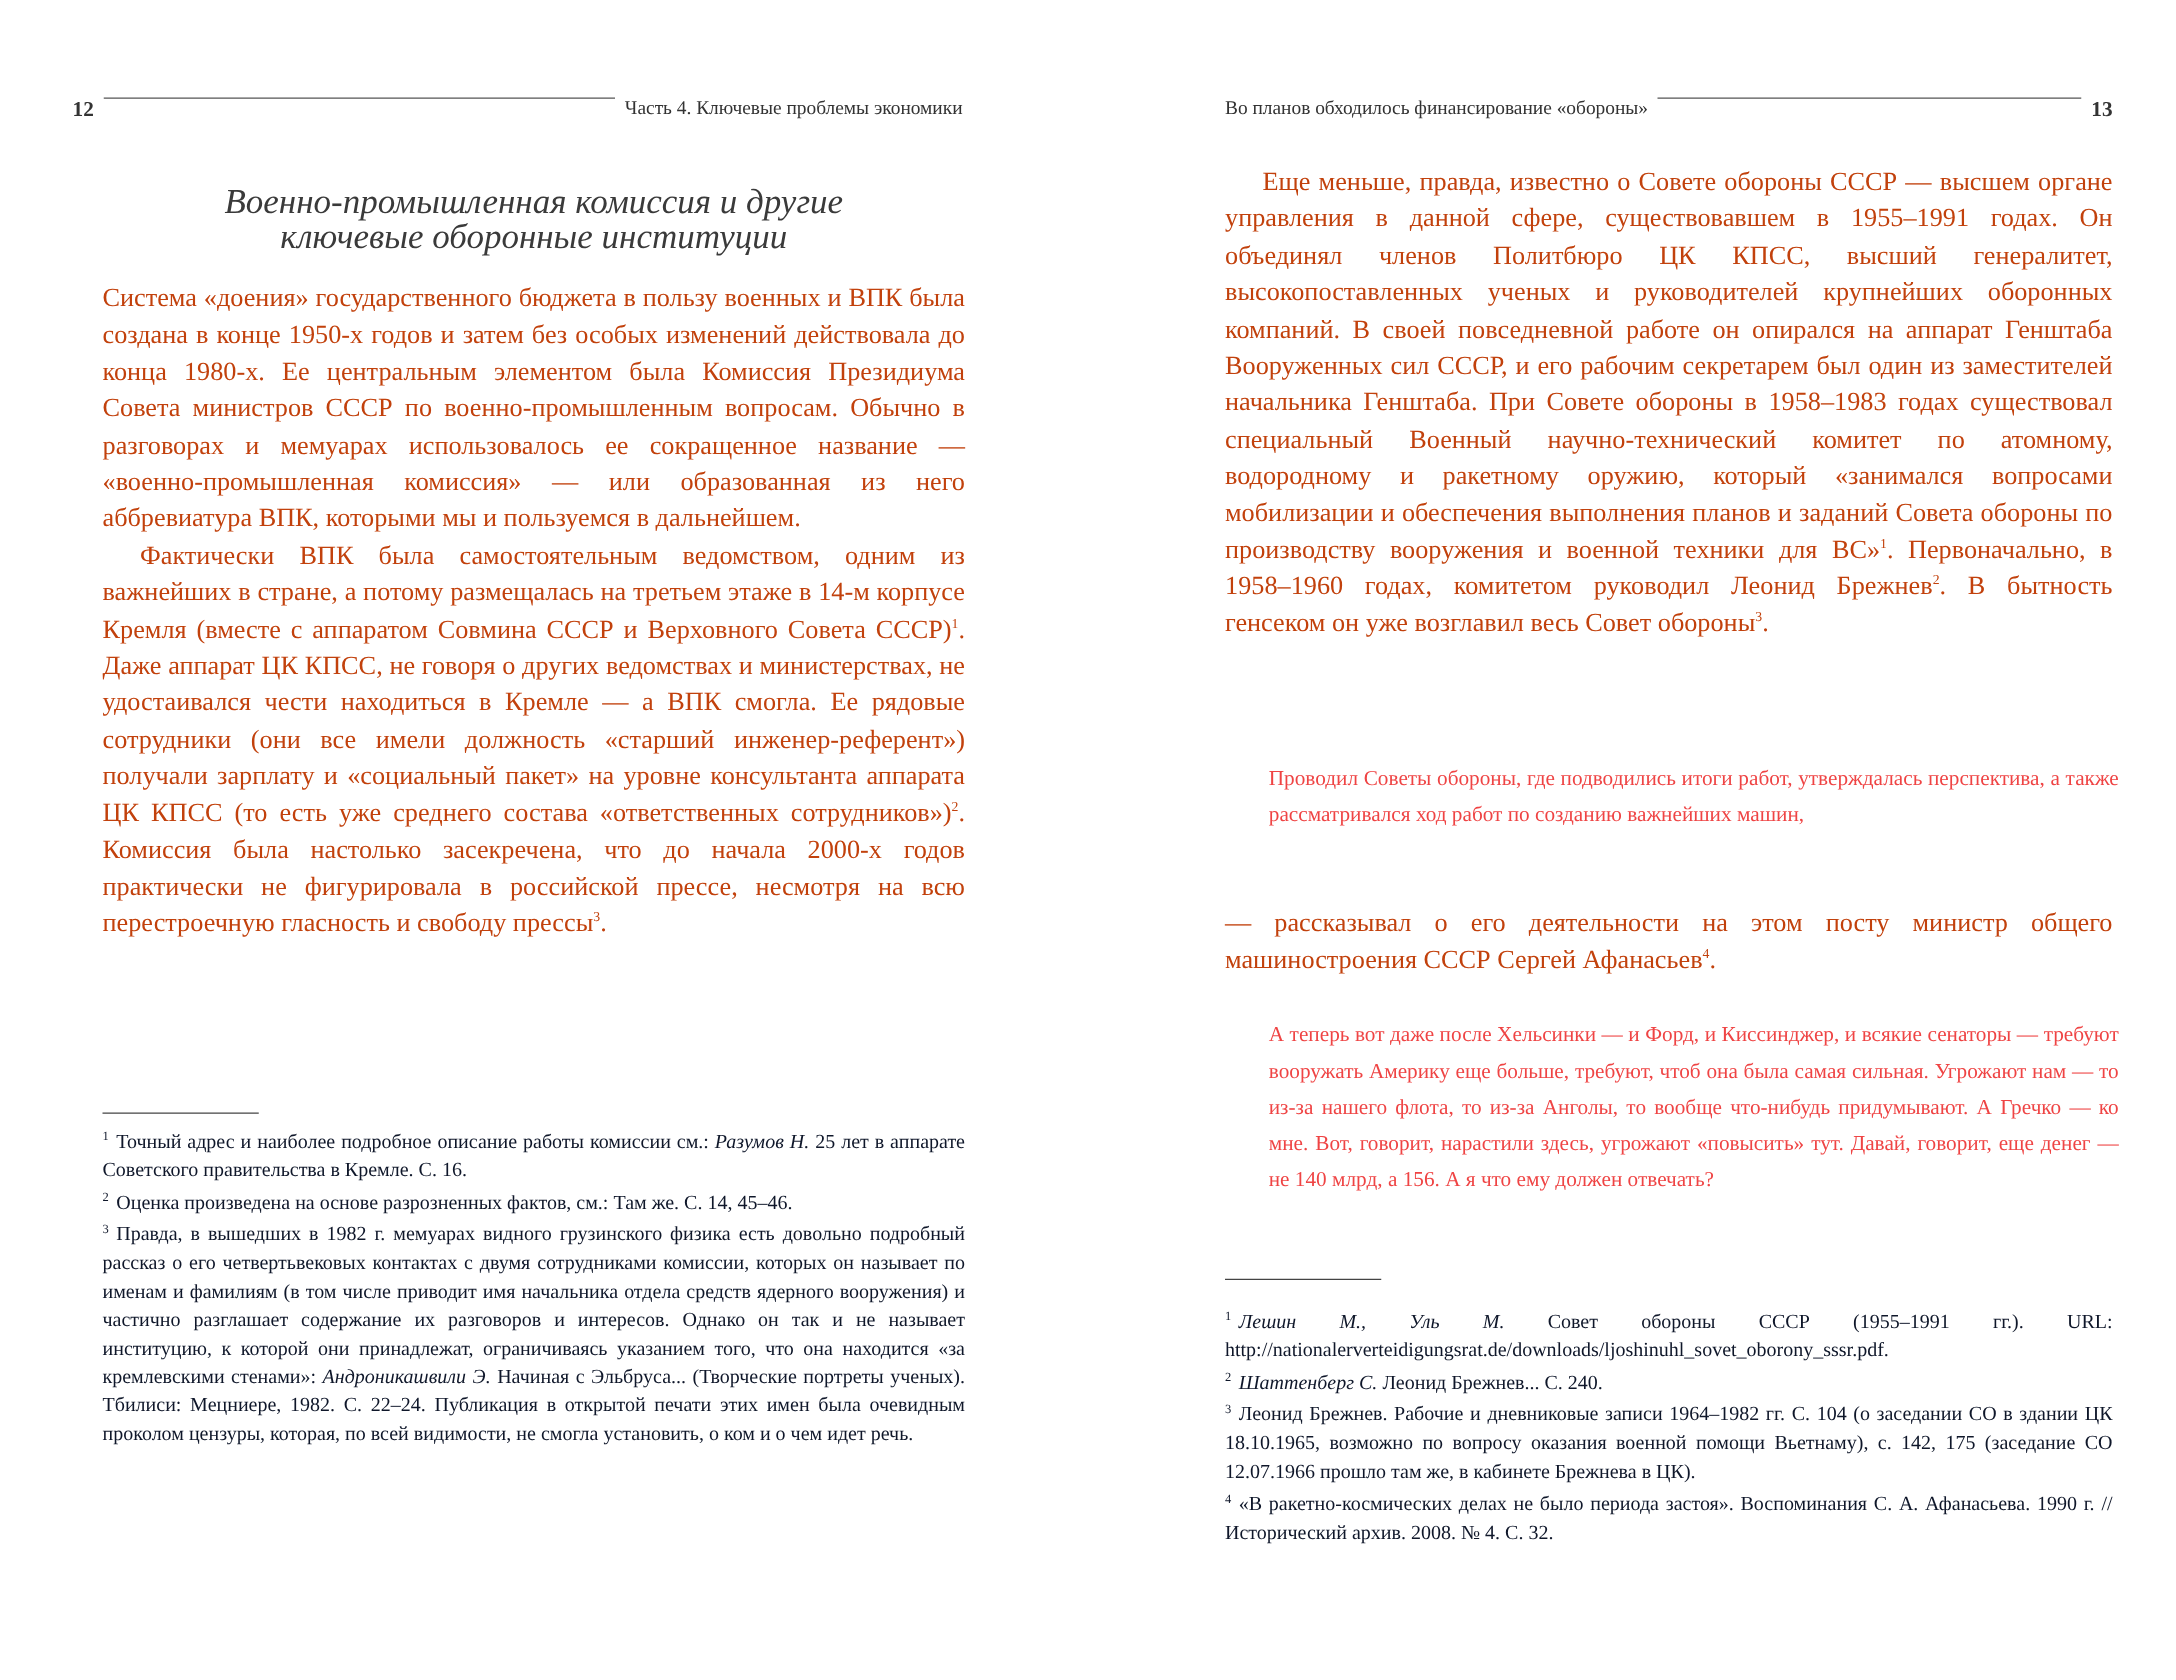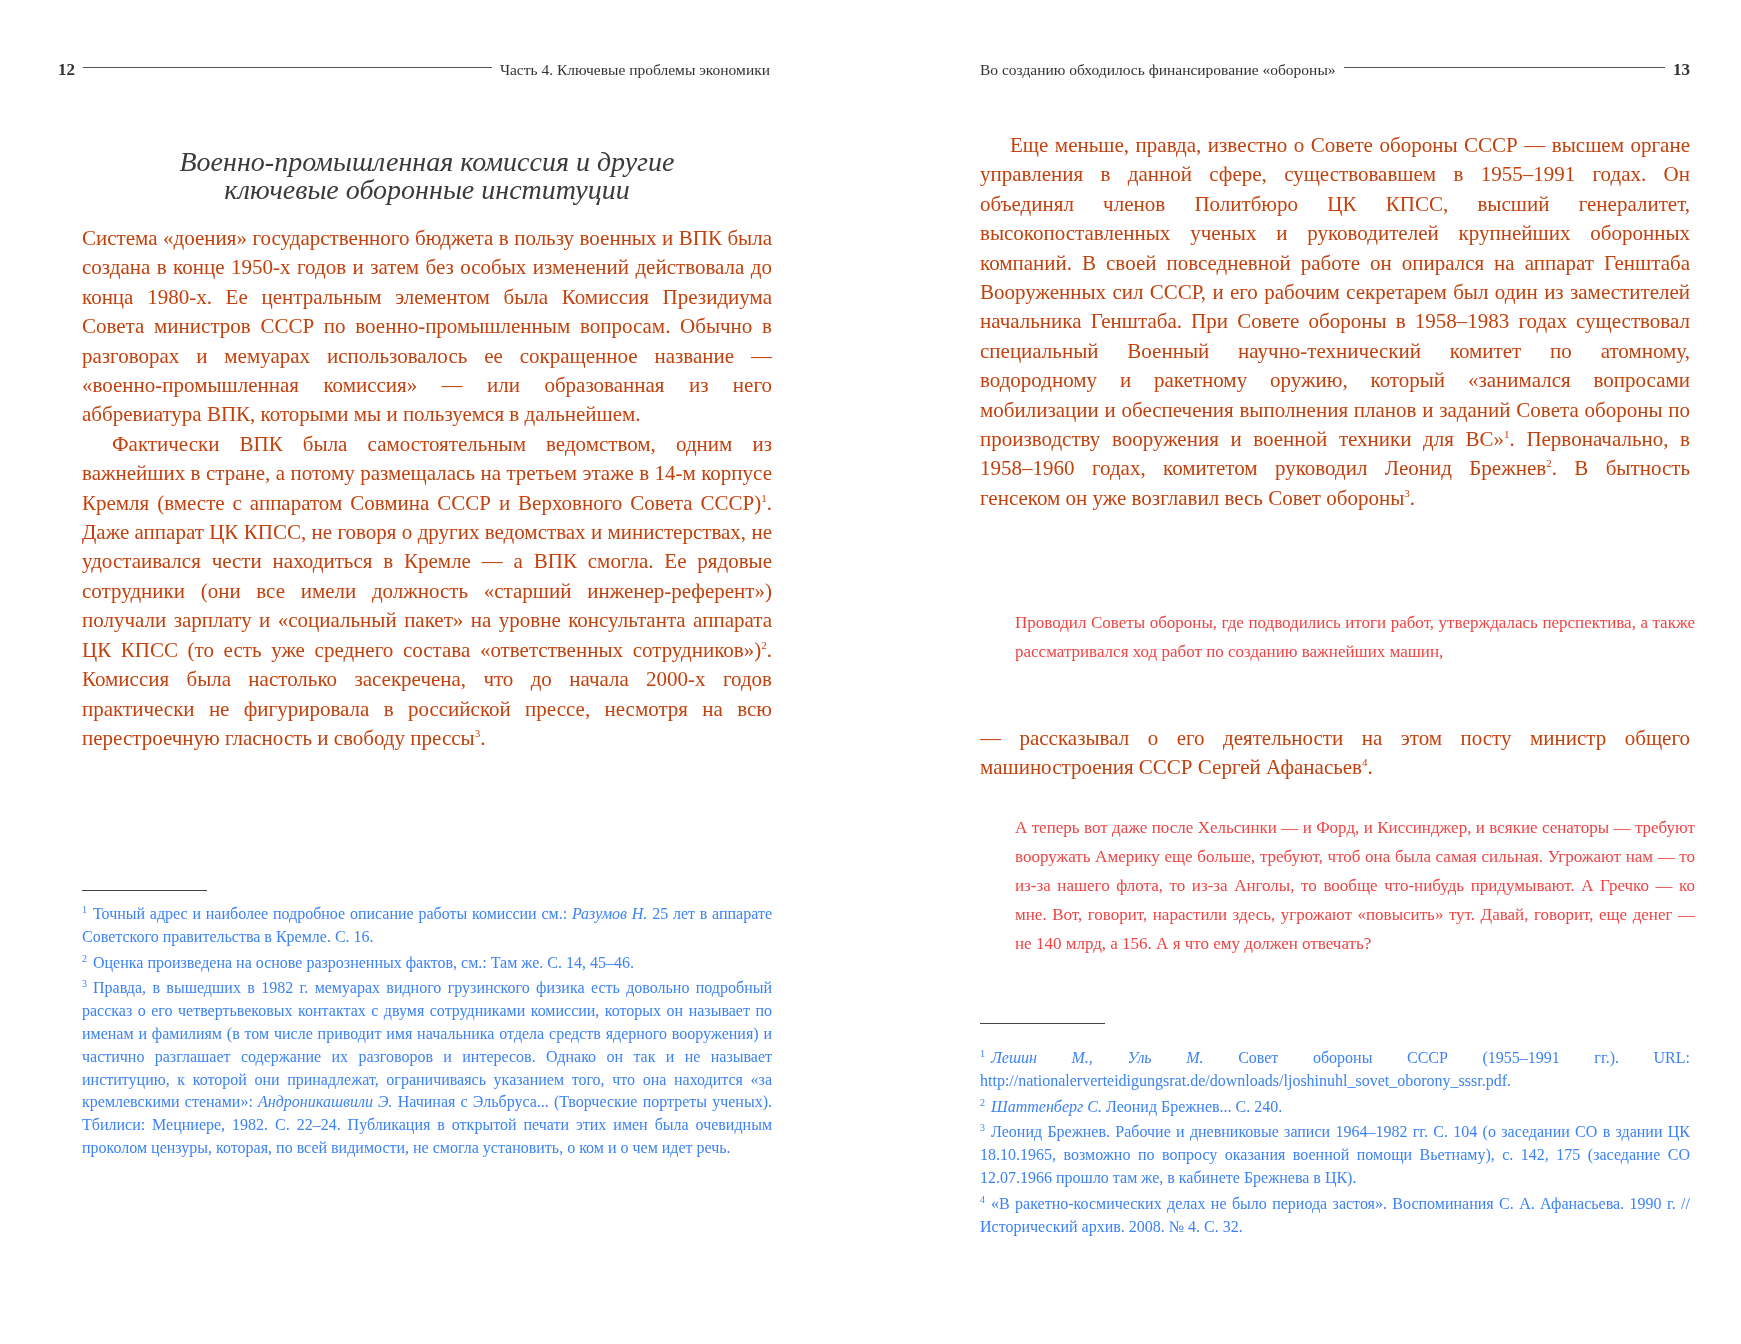--- a/index.html
+++ b/index.html
@@ -5,21 +5,21 @@
   html, body { margin: 0; padding: 0; background: #ffffff; }
   body {
     width: 1741px; height: 1344px; position: relative; overflow: hidden;
     font-family: "Liberation Serif", "DejaVu Serif", serif; color: #2a2a2a;
   }
   .page { position: absolute; top: 0; height: 1344px; }
   .page.left { left: 0; width: 870px; }
   .page.right { left: 870px; width: 871px; }
 
   .running-head {
-    position: absolute; top: 60px; display: flex; align-items: center;
+    position: absolute; top: 78px; display: flex; align-items: flex-start;
     font-size: 15.5px; color: #333;
   }
   .left .running-head { left: 58px; width: 712px; }
   .right .running-head { left: 110px; width: 710px; }
   .pagenum { font-size: 17px; font-weight: bold; color: #333; }
   .head-rule { flex: 1; border-bottom: 1.4px solid #555; margin: 0 8px 5px 8px; }
   .head-title { white-space: nowrap; }
 
   .section-title {
     position: absolute; top: 148px; left: 82px; width: 690px;
@@ -36,21 +36,21 @@
   sup { font-size: 11px; vertical-align: 8px; line-height: 0; }
 
   .quote {
     position: absolute; left: 145px; width: 680px; font-size: 17px; line-height: 29px;
     text-align: justify; color: #ef4444;
   }
   .quote p { margin: 0; }
 
   .fn-rule { position: absolute; width: 125px; border-top: 1.6px solid #444; }
   .footnotes {
-    position: absolute; font-size: 16px; line-height: 22.8px; text-align: justify; color: #3b82f6;
+    position: absolute; font-size: 16px; line-height: 22.8px; text-align: justify; color: #0f172a;
   }
   .footnotes p { margin: 0 0 0 0; }
   .footnotes p.gap { margin-top: 3px; }
   .fnum { font-size: 10px; vertical-align: 6px; line-height: 0; margin-right: 6px; }
   em { font-style: italic; }
 </style>
 </head>
 <body>
 
 <div class="page left">
@@ -73,21 +73,21 @@
   <div class="fn-rule" style="top:890px; left:82px;"></div>
   <div class="footnotes" style="top:903px; left:82px; width:690px;">
     <p><span class="fnum">1</span><span>Точный адрес и наиболее подробное описание работы комиссии см.: </span><em>Разумов Н.</em><span> 25 лет в аппарате Советского правительства в Кремле. С. 16.</span></p>
     <p class="gap"><span class="fnum">2</span><span>Оценка произведена на основе разрозненных фактов, см.: Там же. С. 14, 45–46.</span></p>
     <p class="gap"><span class="fnum">3</span><span>Правда, в вышедших в 1982 г. мемуарах видного грузинского физика есть довольно подробный рассказ о его четвертьвековых контактах с двумя сотрудниками комиссии, которых он называет по именам и фамилиям (в том числе приводит имя начальника отдела средств ядерного вооружения) и частично разглашает содержание их разговоров и интересов. Однако он так и не называет институцию, к которой они принадлежат, ограничиваясь указанием того, что она находится «за кремлевскими стенами»: </span><em>Андроникашвили Э.</em><span> Начиная с Эльбруса... (Творческие портреты ученых). Тбилиси: Мецниере, 1982. С. 22–24. Публикация в открытой печати этих имен была очевидным проколом цензуры, которая, по всей видимости, не смогла установить, о ком и о чем идет речь.</span></p>
   </div>
 </div>
 
 <div class="page right">
   <div class="running-head">
-    <span class="head-title">Во созданию обходилось финансирование «обороны»</span>
+    <span class="head-title">Во планов обходилось финансирование «обороны»</span>
     <span class="head-rule"></span>
     <span class="pagenum">13</span>
   </div>
 
   <div class="body-text">
     <p class="indent"><span>Еще меньше, правда, известно о Совете обороны СССР — высшем органе управления в данной сфере, существовавшем в 1955–1991 годах. Он объединял членов Политбюро ЦК КПСС, высший генералитет, высокопоставленных ученых и руководителей крупнейших оборонных компаний. В своей повседневной работе он опирался на аппарат Генштаба Вооруженных сил СССР, и его рабочим секретарем был один из заместителей начальника Генштаба. При Совете обороны в 1958–1983 годах существовал специальный Военный научно-технический комитет по атомному, водородному и ракетному оружию, который «занимался вопросами мобилизации и обеспечения выполнения планов и заданий Совета обороны по производству вооружения и военной техники для ВС»</span><sup>1</sup><span>. Первоначально, в 1958–1960 годах, комитетом руководил Леонид Брежнев</span><sup>2</sup><span>. В бытность генсеком он уже возглавил весь Совет обороны</span><sup>3</sup><span>.</span></p>
   </div>
 
   <div class="quote" style="top:608px; left:145px;">
     <p>Проводил Советы обороны, где подводились итоги работ, утверждалась перспектива, а также рассматривался ход работ по созданию важнейших машин,</p>

